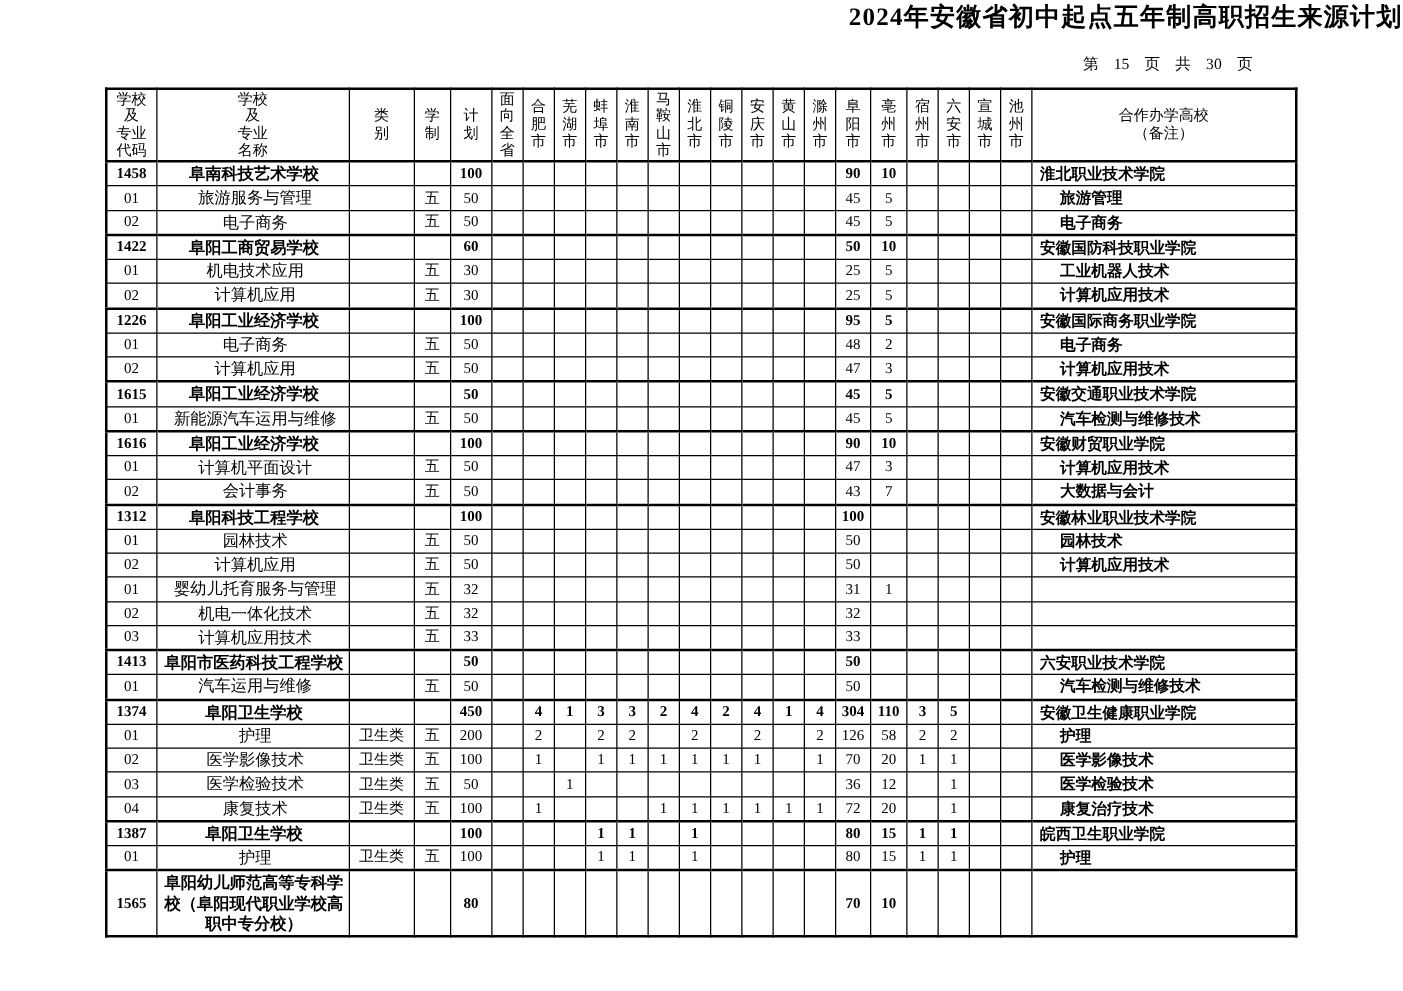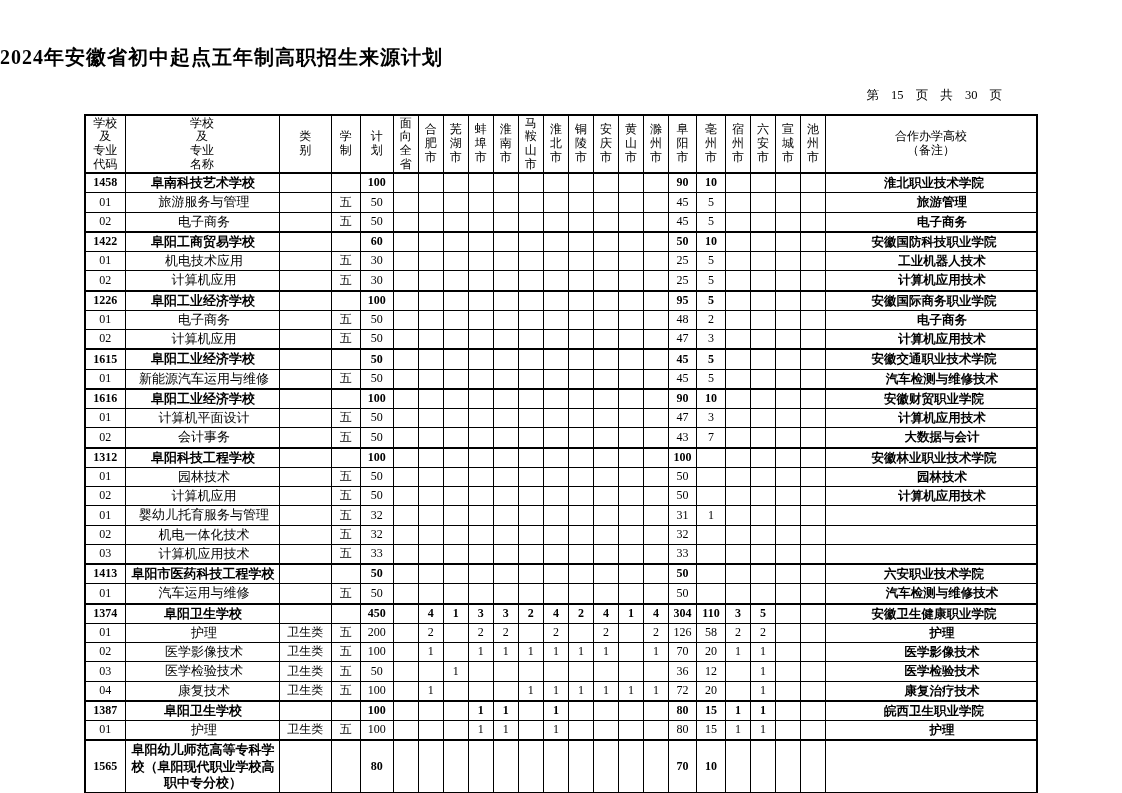--- a/index.html
+++ b/index.html
@@ -2,22 +2,22 @@
 <html><head>
 <meta charset="utf-8">
 <style>
   html,body{margin:0;padding:0;}
   body{
     width:1122px;height:793px;background:#ffffff;color:#000;
     font-family:"Liberation Serif","DejaVu Serif",serif;
     overflow:hidden;position:relative;
   }
   .title{
-    text-align:left;font-size:20px;font-weight:bold;
-    margin-top:44px;letter-spacing:1px;
+    text-align:right;font-size:20px;font-weight:bold;
+    letter-spacing:1px;
   }
   .pageinfo{
     text-align:right;padding-right:120px;font-size:12.5px;
     margin-top:16px;word-spacing:9px;
   }
   table.plan{
     margin:10px 0 0 84px;border-collapse:collapse;table-layout:fixed;
     width:954px;border:2px solid #000;
   }
   th,td{border:1px solid #000;padding:0;overflow:hidden;}
@@ -28,21 +28,21 @@
   }
   tbody td{
     height:16px;font-size:12px;line-height:1.12;text-align:center;
     vertical-align:middle;white-space:nowrap;
   }
   td.c-name{
     text-align:center;padding:1px 2px 1px 4px;font-size:13px;
     white-space:normal;line-height:1.25;
   }
   tr.major td.c-name{padding-left:6px;}
-  td.c-coop{text-align:center;padding-left:6px;font-weight:bold;font-size:12.5px;}
+  td.c-coop{text-align:left;padding-left:6px;font-weight:bold;font-size:12.5px;}
   tr.major td.c-coop{padding-left:22px;}
   tr.school td{font-weight:bold;border-top:2px solid #000;}
   tr.major td{font-weight:normal;}
   tr.major td.c-coop{font-weight:bold;}
   tr.tall td{height:48px;}
 </style>
 </head>
 <body>
 
 <div class="title">2024年安徽省初中起点五年制高职招生来源计划</div>

